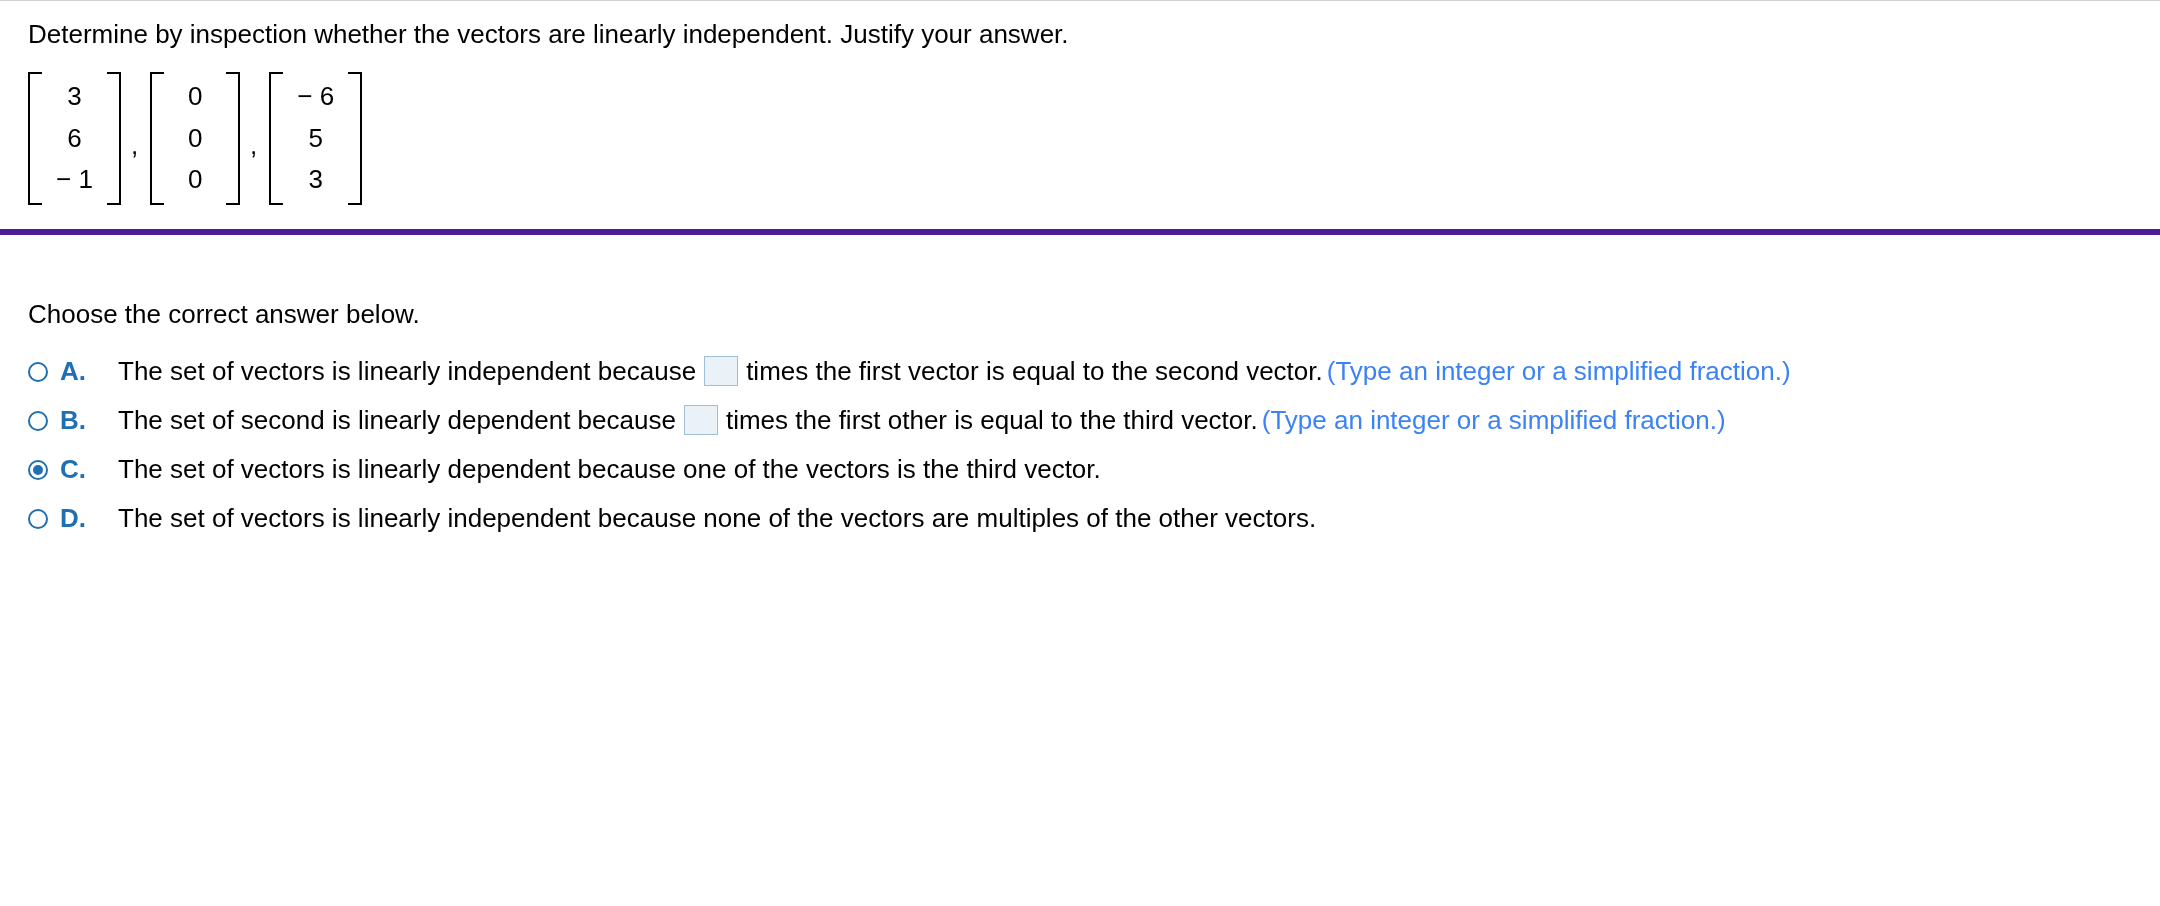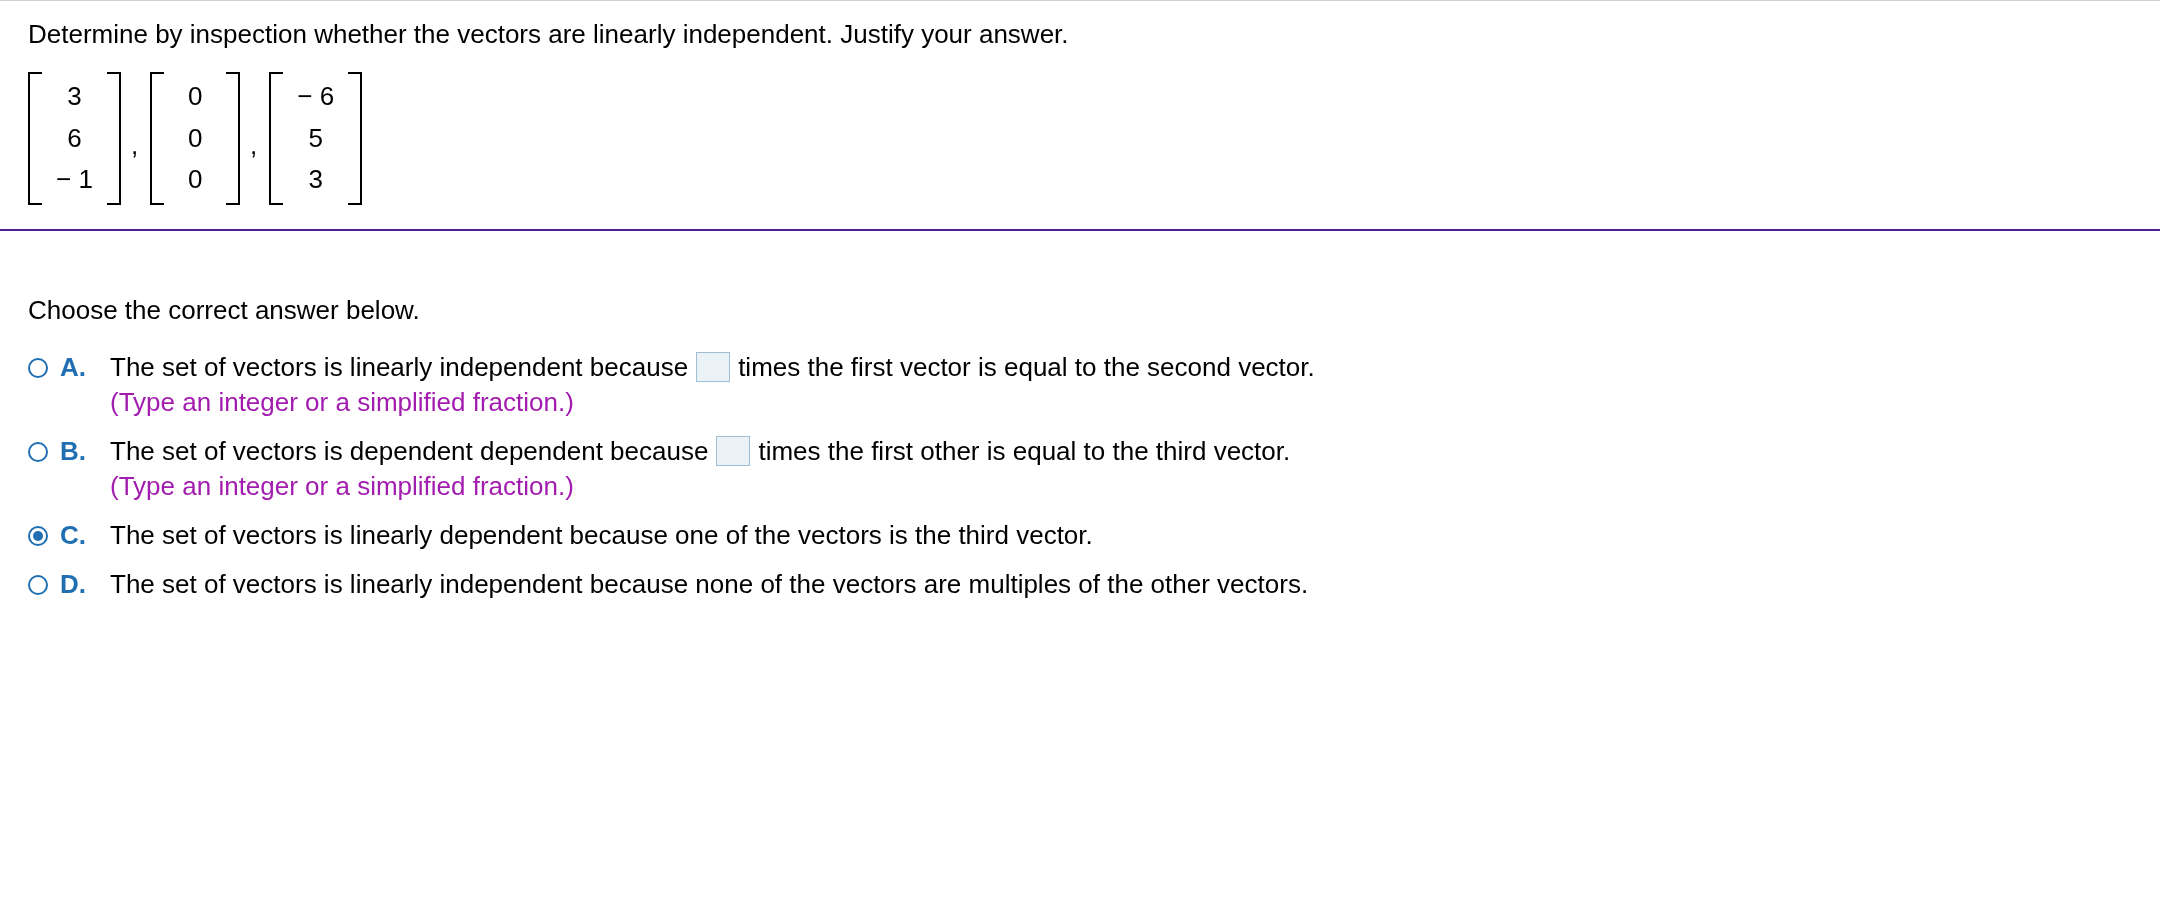--- a/index.html
+++ b/index.html
@@ -10,21 +10,21 @@
     font-size: 26px;
     color: #000;
     background: #fff;
     width: 2160px;
   }
   .container {
     border-top: 1px solid #d0d0d0;
   }
   .question-block {
     padding: 18px 28px 24px 28px;
-    border-bottom: 2px solid #4c1d95;
+    border-bottom: 6px solid #4c1d95;
   }
   .question-text {
     margin-bottom: 22px;
   }
   .vectors-row {
     display: flex;
     align-items: center;
     gap: 8px;
   }
   .matrix {
@@ -100,31 +100,32 @@
     transform: translate(-50%, -50%);
   }
   .opt-letter {
     color: #1f6fb2;
     font-weight: bold;
     margin-right: 10px;
     min-width: 28px;
   }
   .opt-body {
     display: flex;
-    flex-direction: column;
+    flex-direction: row;
     gap: 4px;
+    margin-left: 8px;
   }
   .opt-line {
     display: flex;
     align-items: center;
     flex-wrap: wrap;
     gap: 0;
   }
   .hint {
-    color: #a21caf;
+    color: #3b82f6;
   }
   .input-box {
     display: inline-block;
     width: 34px;
     height: 30px;
     border: 1px solid #9fbfd6;
     background: #eaf2f8;
     margin: 0 8px;
     vertical-align: middle;
   }
@@ -188,21 +189,21 @@
           </div>
           <div class="hint">(Type an integer or a simplified fraction.)</div>
         </div>
       </div>
 
       <div class="option">
         <span class="radio"></span>
         <span class="opt-letter">B.</span>
         <div class="opt-body">
           <div class="opt-line">
-            <span>The set of vectors is dependent dependent because </span>
+            <span>The set of second is linearly dependent because </span>
             <span class="input-box"></span>
             <span> times the first other is equal to the third vector.</span>
           </div>
           <div class="hint">(Type an integer or a simplified fraction.)</div>
         </div>
       </div>
 
       <div class="option">
         <span class="radio selected"></span>
         <span class="opt-letter">C.</span>

